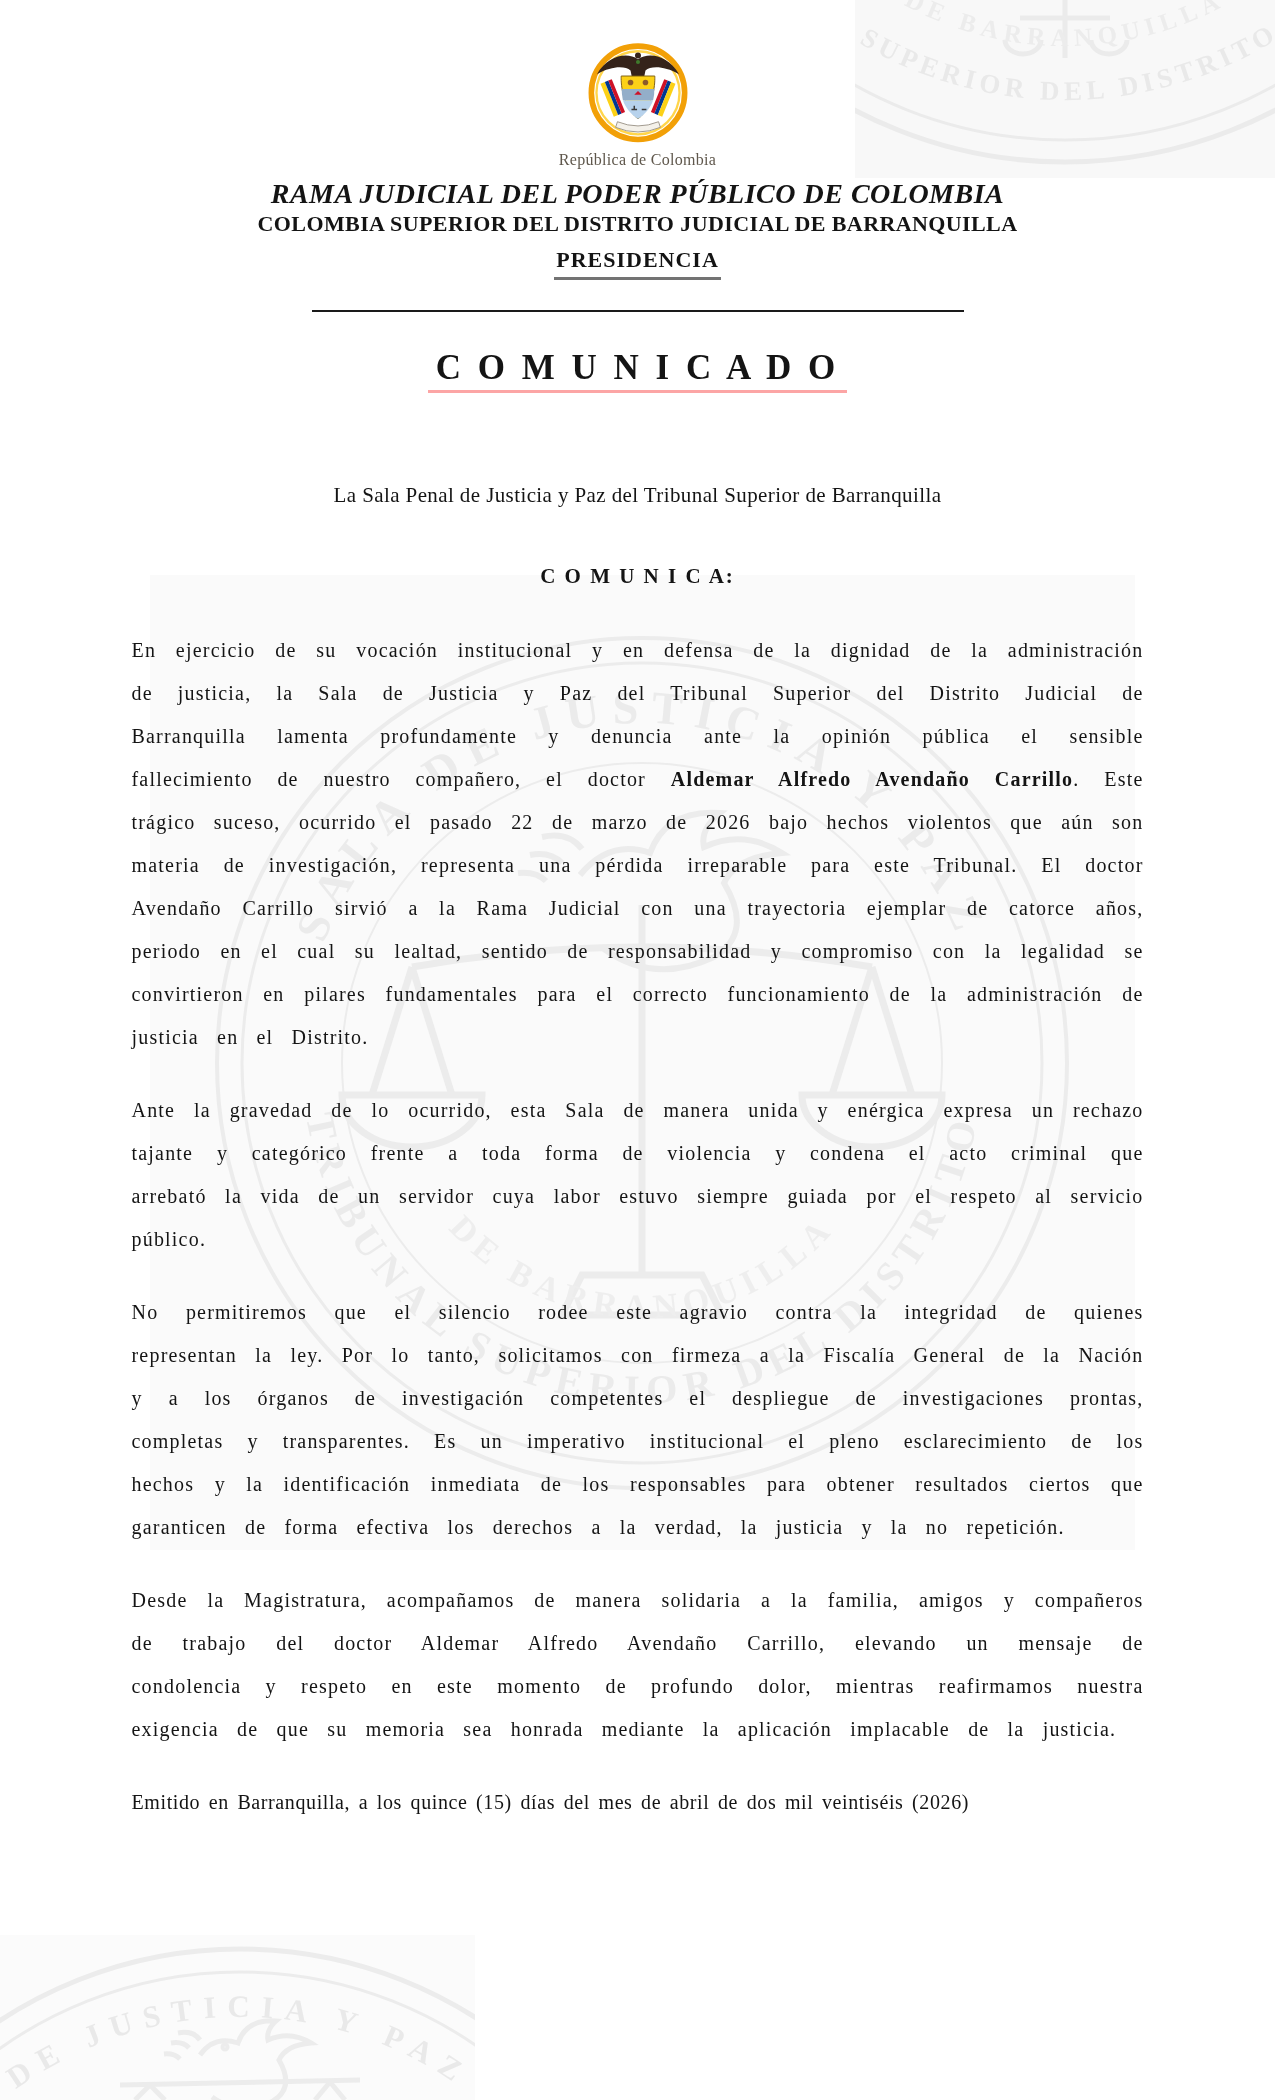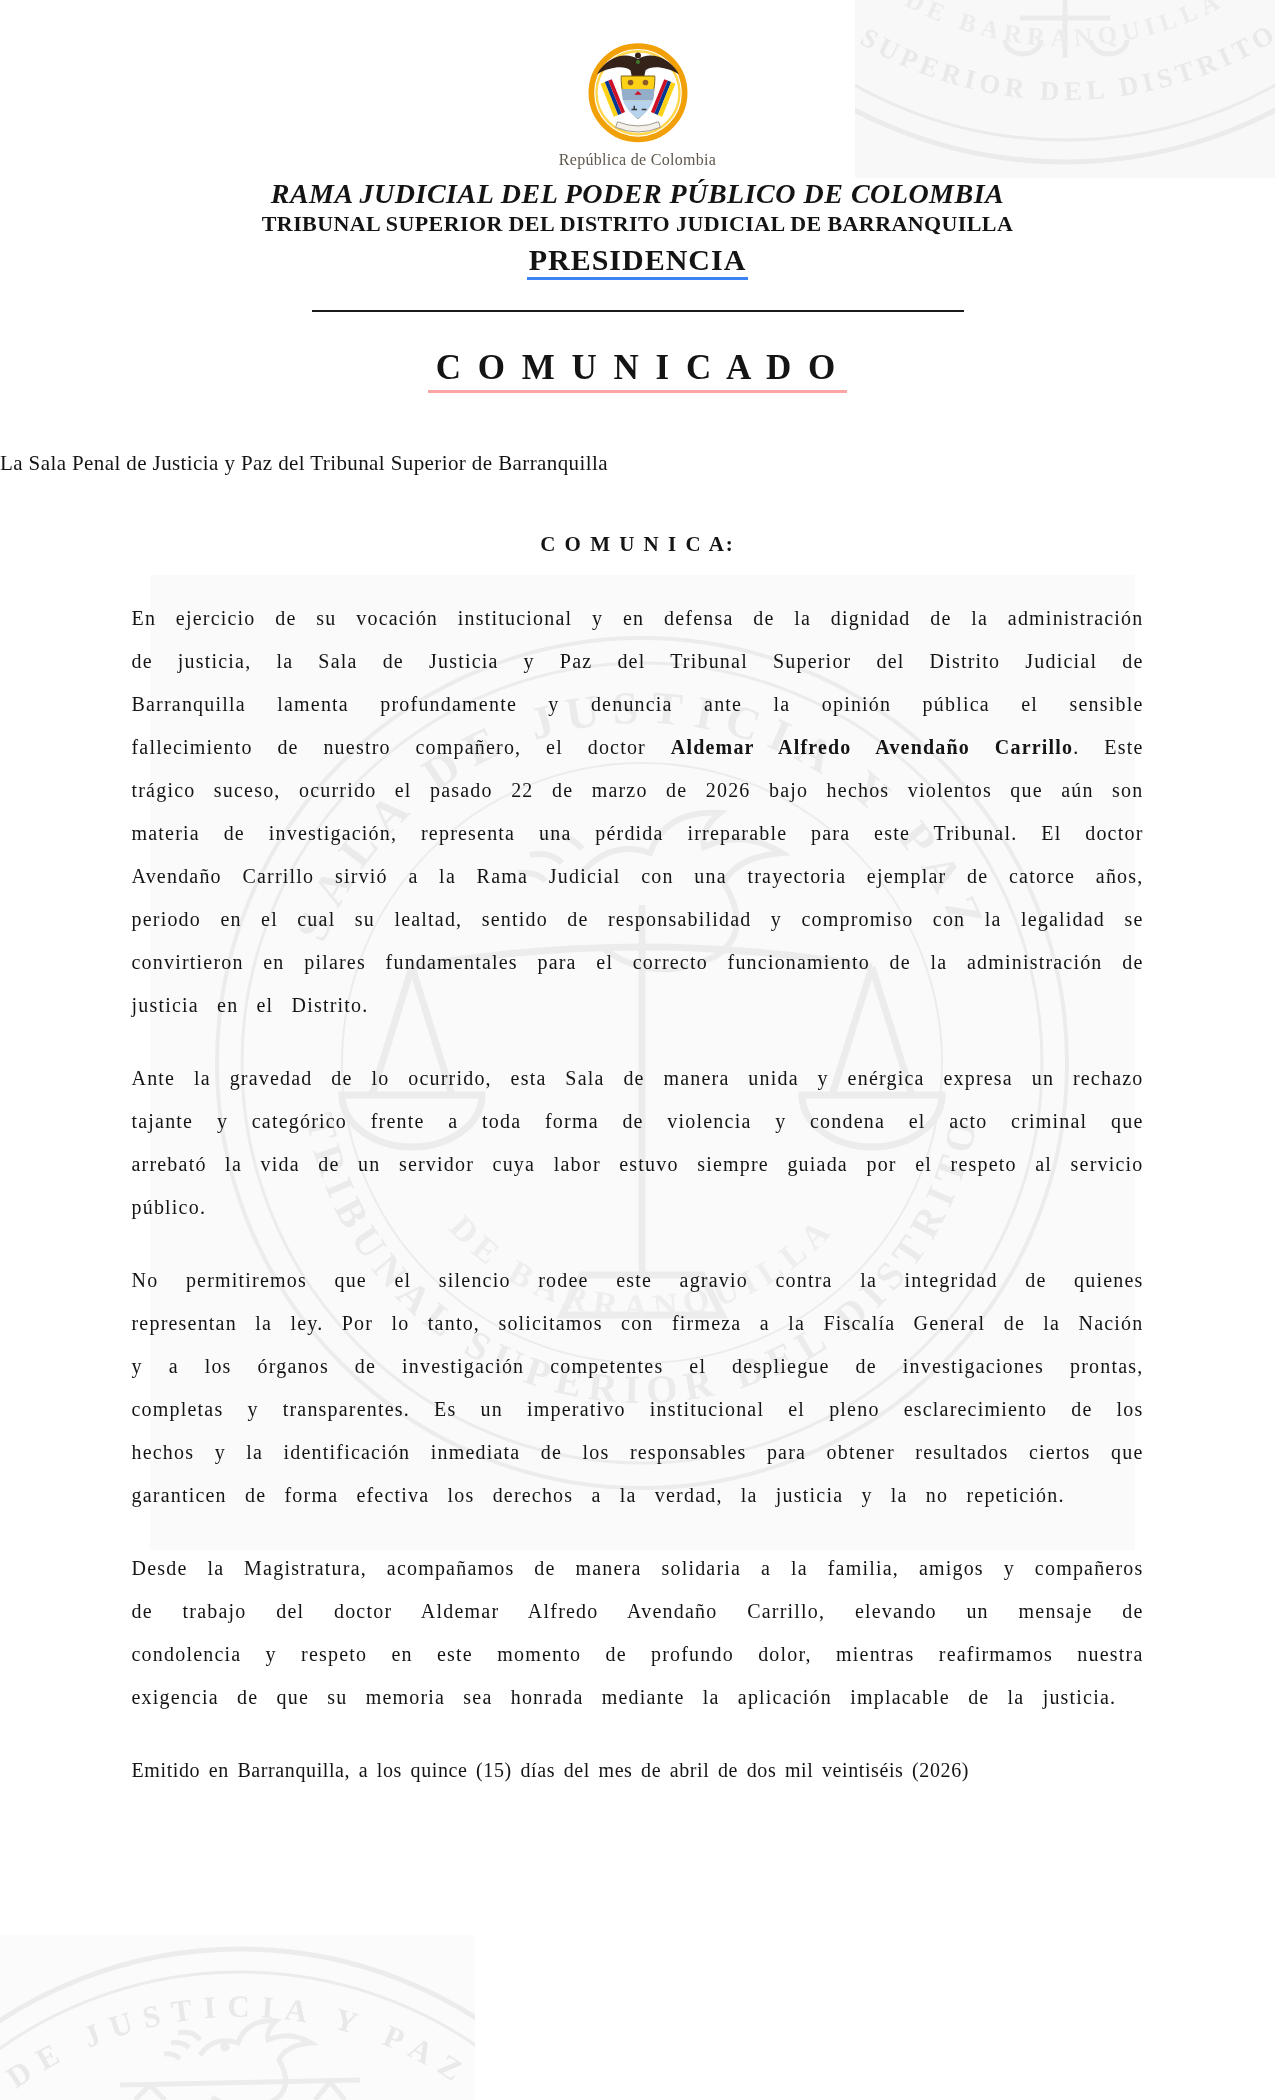--- a/index.html
+++ b/index.html
@@ -31,34 +31,34 @@
   .h-rama{
     margin-top:9px;text-align:center;
     font-size:28px;font-weight:bold;font-style:italic;letter-spacing:.5px;
   }
   .h-line{
     text-align:center;font-size:22px;font-weight:bold;
     line-height:28px;letter-spacing:.4px;
   }
   .h-pres{margin-top:6px;text-align:center;}
   .h-pres span{
-    display:inline-block;font-size:30px;font-weight:bold;letter-spacing:1px;
-    border-bottom:3px solid #3b82f6;padding:0 2px 1px 2px;line-height:32px;
+    display:inline-block;font-size:22px;font-weight:bold;letter-spacing:1px;
+    border-bottom:3px solid #737373;padding:0 2px 1px 2px;line-height:32px;
   }
   .rule{
     width:652px;margin:30px auto 0 auto;height:0;
     border-top:2px solid #1a1a1a;
   }
   .doc-title{margin-top:36px;text-align:center;}
   .doc-title span{
     display:inline-block;font-size:35px;font-weight:bold;letter-spacing:4px;
     border-bottom:3px solid #fca5a5;padding:0 8px 2px 8px;line-height:40px;
   }
   .intro{
-    margin-top:58px;text-align:left;
+    margin-top:90px;text-align:center;
     font-size:21px;letter-spacing:.4px;
   }
   .comunica{
     margin-top:56px;text-align:center;
     font-size:21px;letter-spacing:2px;font-weight:bold;
   }
   .body-text{
     width:1012px;margin:40px auto 0 auto;
     font-size:20px;line-height:43px;
     text-align:justify;text-align-last:left;
@@ -201,21 +201,21 @@
         </g>
 
         <path d="M38,95 Q60,104 82,95 L84,101 Q60,111 36,101 Z" fill="#f4f1ea" stroke="#9a9287" stroke-width="1"></path>
       </svg>
     </div>
 
     <div class="emblem-caption">República de Colombia</div>
 
     <div class="h-rama">RAMA JUDICIAL DEL PODER PÚBLICO DE COLOMBIA</div>
 
-    <div class="h-line">TRIBUNAL SUPERIOR DEL DISTRITO JUDICIAL DE BARRANQUILLA</div>
+    <div class="h-line">COLOMBIA SUPERIOR DEL DISTRITO JUDICIAL DE BARRANQUILLA</div>
 
 
     <div class="h-pres">
       <span>PRESIDENCIA</span>
     </div>
 
     <div class="rule"></div>
 
     <div class="doc-title">
       <span>C O M U N I C A D O</span>

